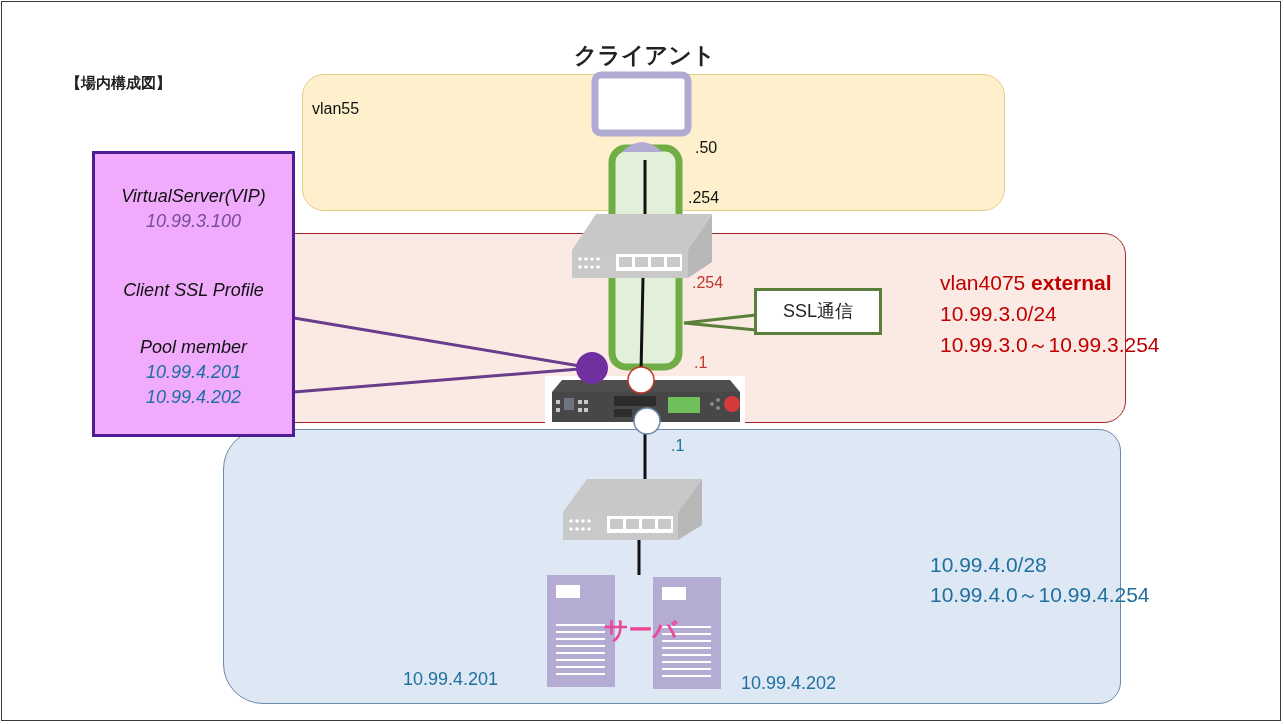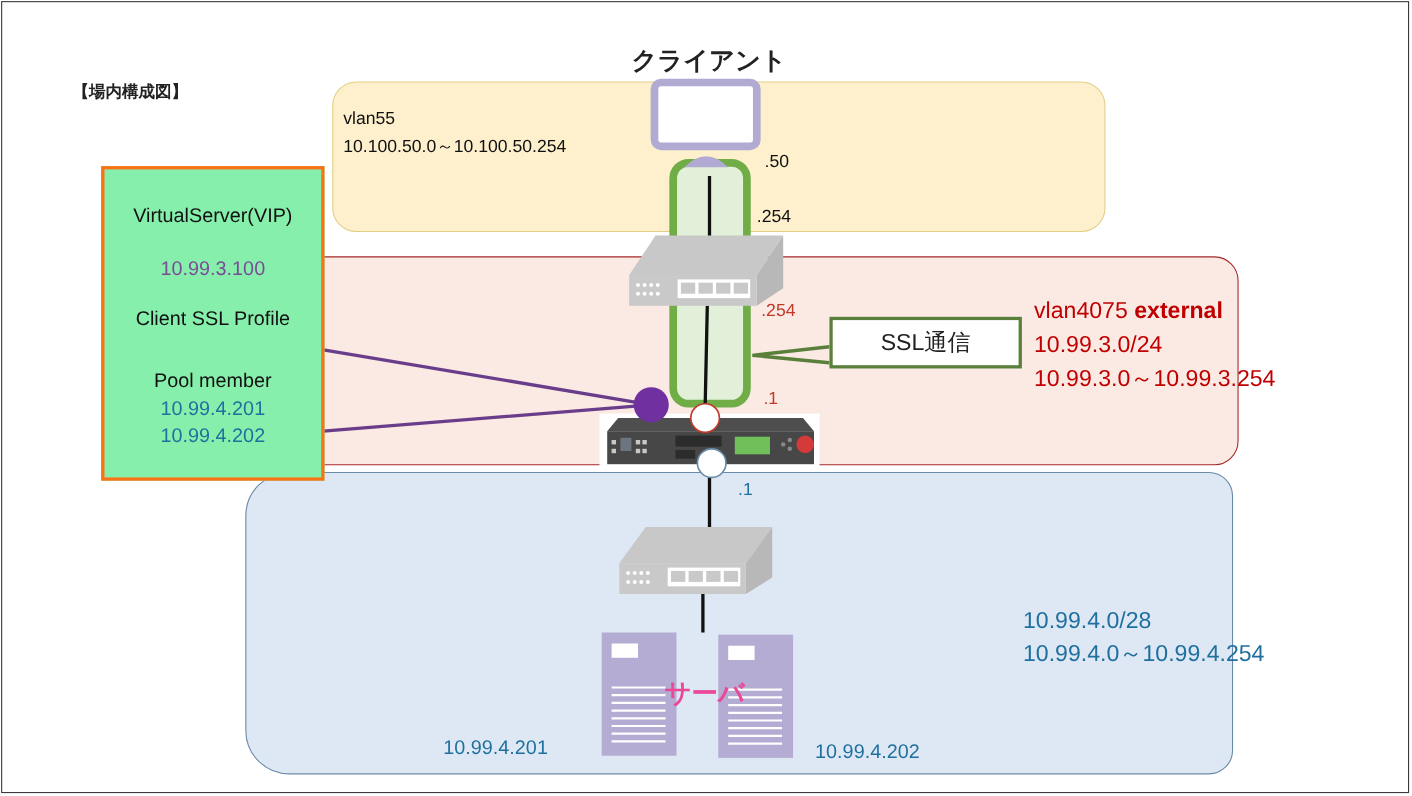--- a/index.html
+++ b/index.html
@@ -20,28 +20,28 @@
   .ext-text { left: 940px; top: 267px; font-size: 21px; color: #c00000; line-height: 31px; white-space: nowrap; }
   .int-text { left: 930px; top: 550px; font-size: 21px; color: #1f6f9f; line-height: 30px; white-space: nowrap; }
   .b { font-weight: bold; }
 
   .ip-small { font-size: 16px; white-space: nowrap; }
   .ip-black { color: #111; }
   .ip-red { color: #c0392b; }
   .ip-blue { color: #1f6f9f; }
 
   .callout { left: 92px; top: 151px; width: 203px; height: 286px; box-sizing: border-box;
-             border: 3px solid #f97316; background: #86efac; text-align: center; }
+             border: 3px solid #4c1d95; background: #f0abfc; text-align: center; font-style: italic; }
   .callout .line { font-size: 18px; line-height: 25px; color: #111; }
-  .callout .purple { color: #7a4c96; margin-top: 23px; }
+  .callout .purple { color: #7a4c96; }
   .callout .blue { color: #1f6f9f; }
 
-  .ssl-box { left: 754px; top: 288px; width: 175px; height: 47px; box-sizing: border-box;
+  .ssl-box { left: 754px; top: 288px; width: 128px; height: 47px; box-sizing: border-box;
              border: 3px solid #5a7f3a; background: #ffffff; text-align: center;
-             font-size: 21px; line-height: 41px; color: #222; }
+             font-size: 18px; line-height: 41px; color: #222; }
 
   .server-label { left: 604px; top: 614px; font-size: 24px; font-weight: bold; color: #ec4899; white-space: nowrap; }
   svg { position: absolute; left: 0; top: 0; }
 </style>
 </head>
 <body>
 
 <div class="frame"></div>
 
 <div class="abs title">【場内構成図】</div>
@@ -171,21 +171,20 @@
         <line x1="662" y1="662" x2="711" y2="662"></line>
       <line x1="662" y1="669" x2="711" y2="669"></line>
         <line x1="662" y1="676" x2="711" y2="676"></line>
     </g>
   </g>
 </svg>
 
 <div class="abs client-label">クライアント</div>
 <div class="abs vlan55-text">
   <div>vlan55</div>
-  <div>10.100.50.0～10.100.50.254</div>
 </div>
 <div class="abs ip-small ip-black" style="left:695px;top:139px;">.50</div>
 <div class="abs ip-small ip-black" style="left:688px;top:189px;">.254</div>
 
 <div class="abs ip-small ip-red" style="left:692px;top:274px;">.254</div>
 <div class="abs ip-small ip-red" style="left:694px;top:354px;">.1</div>
 <div class="abs ext-text">
   <div><span>vlan4075</span> <span class="b">external</span></div>
   <div>10.99.3.0/24</div>
   <div>10.99.3.0～10.99.3.254</div>
@@ -193,21 +192,21 @@
 
 <div class="abs ip-small ip-blue" style="left:671px;top:437px;">.1</div>
 <div class="abs int-text">
   <div>10.99.4.0/28</div>
   <div>10.99.4.0～10.99.4.254</div>
 </div>
 
 <div class="abs callout">
   <div class="line" style="margin-top:30px;">VirtualServer(VIP)</div>
   <div class="line purple">10.99.3.100</div>
-  <div class="line" style="margin-top:20px;">Client SSL Profile</div>
+  <div class="line" style="margin-top:44px;">Client SSL Profile</div>
   <div class="line" style="margin-top:32px;">Pool member</div>
   <div class="line blue">10.99.4.201</div>
   <div class="line blue">10.99.4.202</div>
 </div>
 
 <div class="abs ssl-box">SSL通信</div>
 
 <div class="abs server-label">サーバ</div>
 <div class="abs ip-blue" style="left:403px;top:669px;font-size:18px;">10.99.4.201</div>
 <div class="abs ip-blue" style="left:741px;top:673px;font-size:18px;">10.99.4.202</div>

